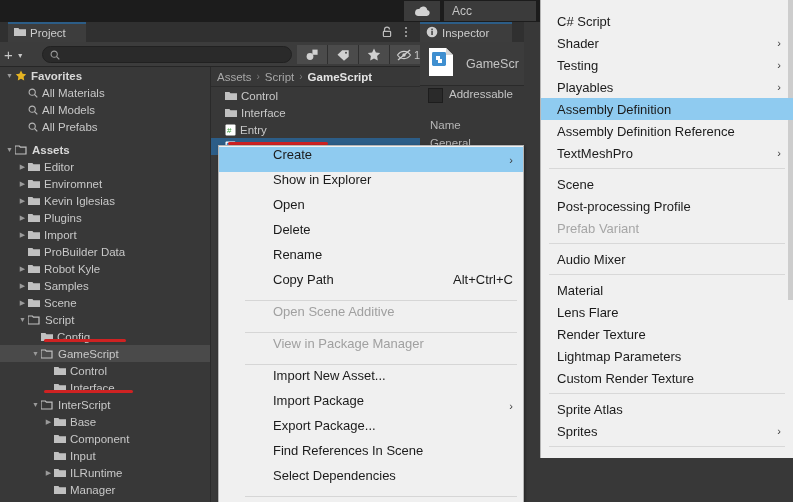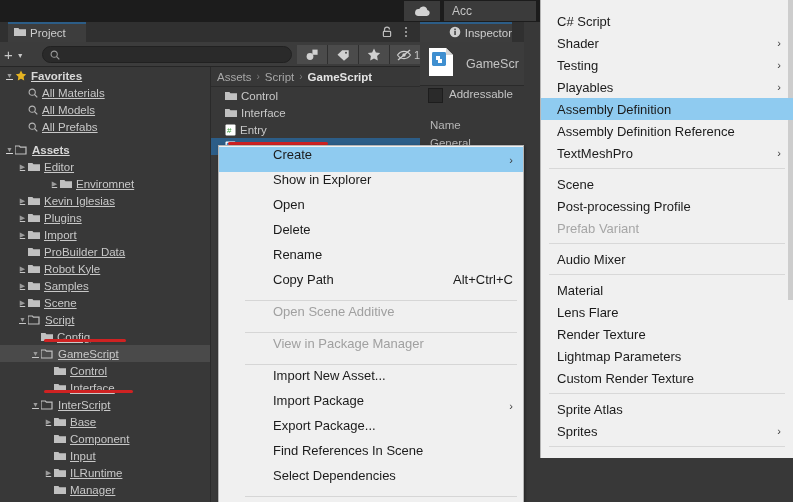--- a/index.html
+++ b/index.html
@@ -151,21 +151,20 @@
     background: #383838;
     overflow: hidden;
   }
   .trow {
     position: relative;
     height: 17px;
     display: flex; align-items: center;
     color: #c8c8c8;
     font-size: 11.5px;
     white-space: nowrap;
-    text-decoration: underline;
   }
   .trow.selected { background: #4a4a4a; }
   .trow .arrow {
     width: 11px; flex: 0 0 11px;
     display: flex; align-items: center; justify-content: center;
     font-size: 7px; color: #9a9a9a;
   }
   .trow .ico { flex: 0 0 auto; margin-right: 4px; display: flex; align-items: center; }
   .trow.bold { font-weight: bold; color: #d8d8d8; }
 
@@ -217,21 +216,21 @@
     background: #303030;
   }
   .insp-tab {
     position: absolute; left: 0; top: 0;
     width: 92px; height: 20px;
     background: #3d3d3d;
     border-top: 2px solid #2c5d87;
     box-sizing: border-box;
     display: flex; align-items: center;
     padding-left: 6px;
-    color: #cdcdcd; font-size: 11.5px; justify-content: flex-end;
+    color: #cdcdcd; font-size: 11.5px;
   }
   .insp-tab .infoico { margin-right: 4px; }
   .insp-head {
     position: absolute; left: 0; top: 20px;
     width: 120px; height: 44px;
     background: #3c3c3c;
     border-bottom: 1px solid #2a2a2a;
     box-sizing: border-box;
     display: flex; align-items: center;
     padding-left: 8px;
@@ -488,21 +487,21 @@
         </div>
         <div class="trow" style="padding-left: 17px;">
           <span class="arrow">▶</span>
           <span class="ico">
             <svg width="12" height="10" viewBox="0 0 12 10">
               <path d="M0 1h4.4l1 1.2H12V9H0z" fill="#c0c0c0"></path>
             </svg>
           </span>
           <span>Editor</span>
         </div>
-        <div class="trow" style="padding-left: 17px; margin-left: 32px;">
+        <div class="trow" style="padding-left: 17px;">
           <span class="arrow">▶</span>
           <span class="ico">
             <svg width="12" height="10" viewBox="0 0 12 10">
               <path d="M0 1h4.4l1 1.2H12V9H0z" fill="#c0c0c0"></path>
             </svg>
           </span>
           <span>Enviromnet</span>
         </div>
         <div class="trow" style="padding-left: 17px;">
           <span class="arrow">▶</span>

